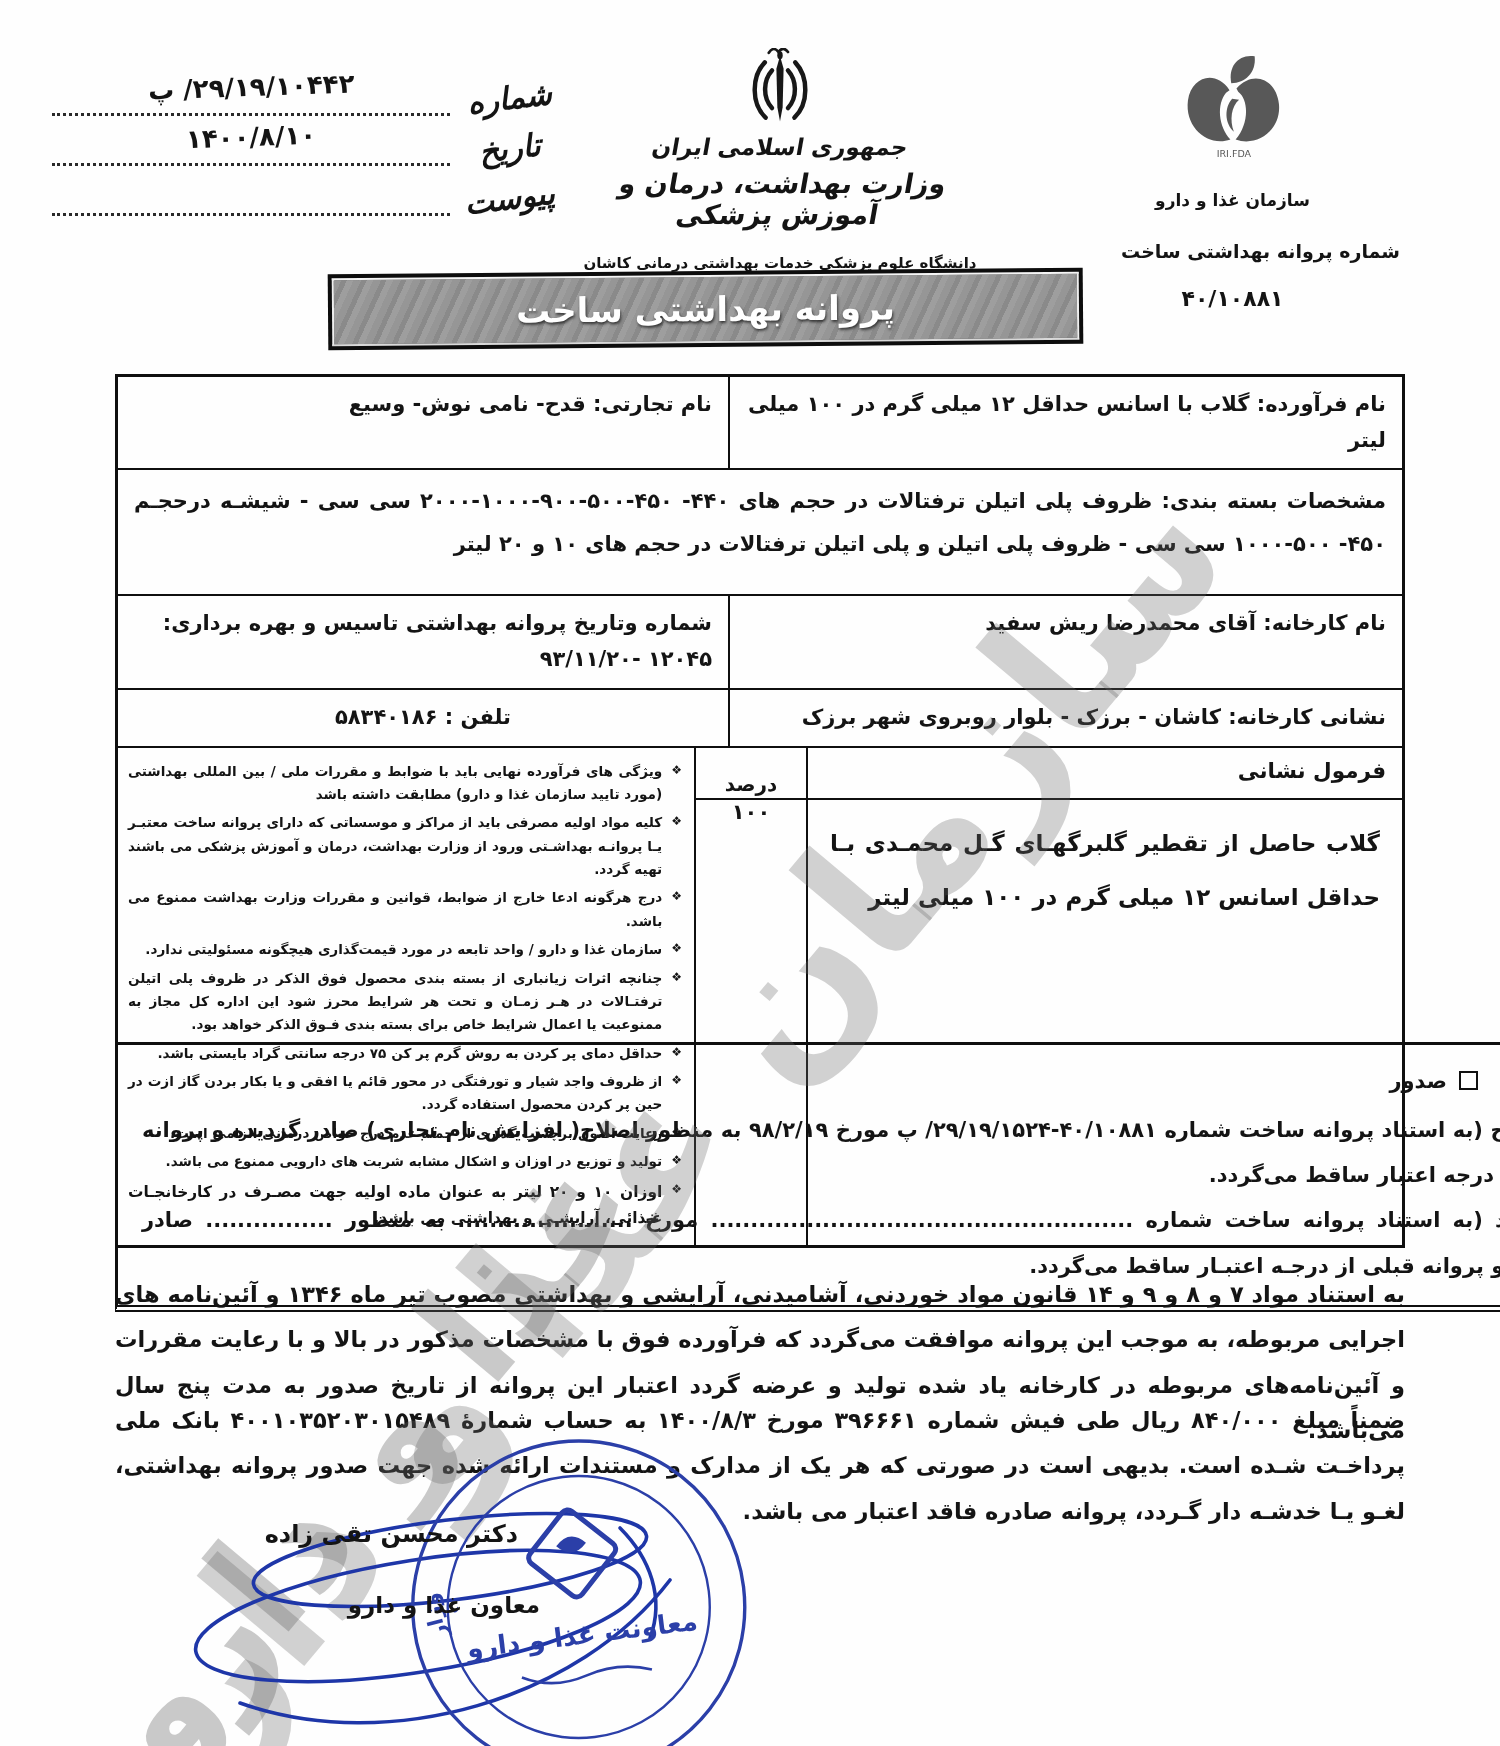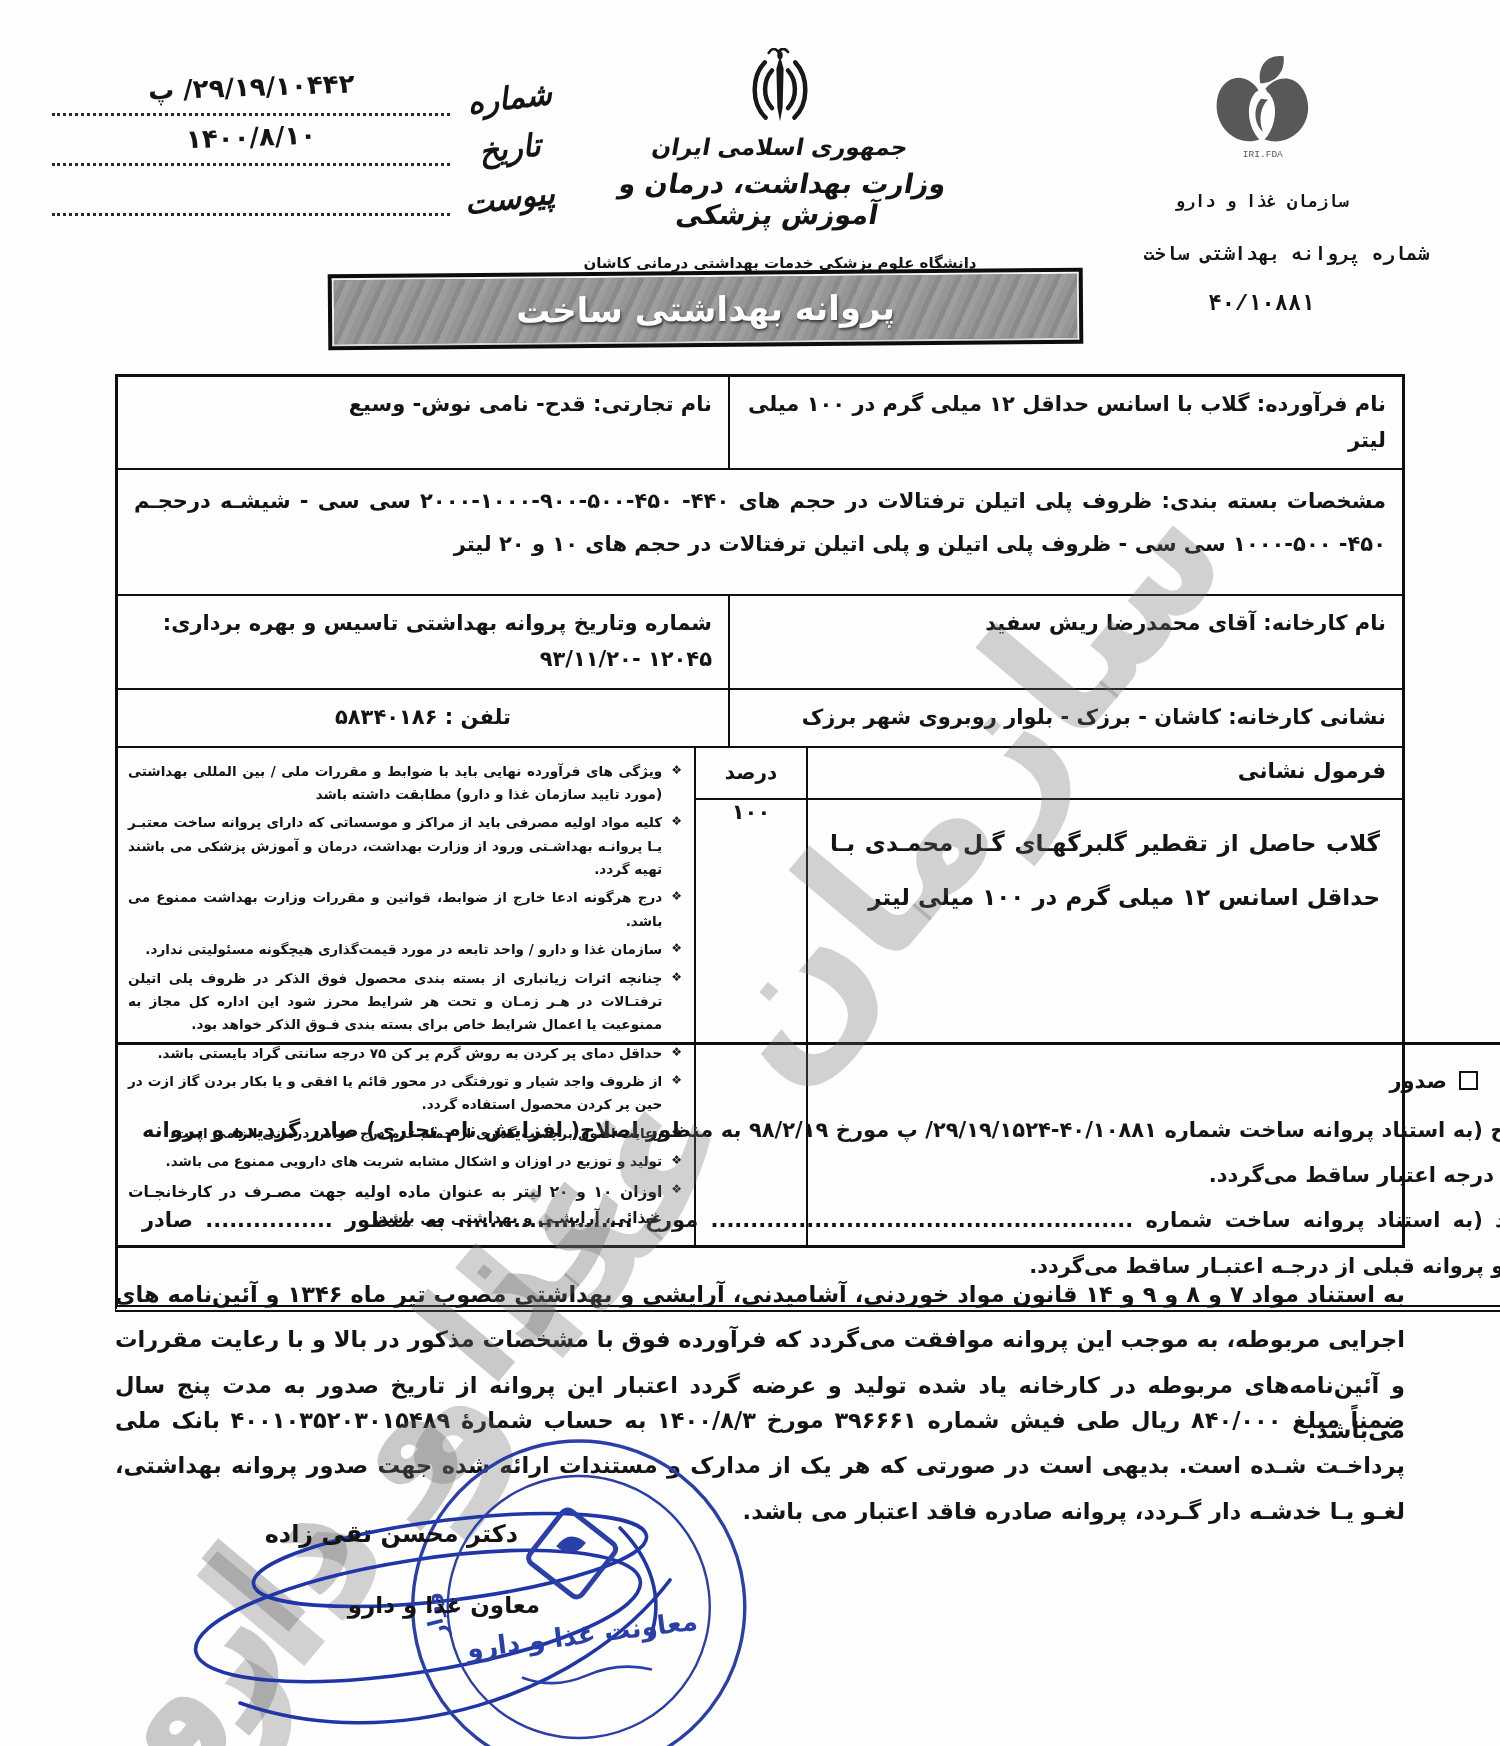--- a/index.html
+++ b/index.html
@@ -16,21 +16,21 @@
                font-weight:bold; font-size:26px; padding-bottom:1px; }
   .meta-line span { display:inline-block; transform:rotate(-2deg); }
 
   
   .center-head { position:absolute; top:48px; left:565px; width:430px; text-align:center; z-index:2; }
   .h-republic { font-size:23px; font-weight:bold; transform:skewX(-10deg); margin-top:2px; }
   .h-ministry { font-size:27px; font-weight:bold; transform:skewX(-10deg); margin-top:8px; }
   .h-univ     { font-size:15px; font-weight:bold; margin-top:24px; }
 
   
-  .right-head { position:absolute; top:52px; right:71px; width:335px; z-index:2;font-family:Liberation Mono, monospace; }
+  .right-head { position:absolute; top:52px; right:100px; width:335px; z-index:2; }
   .fda-logo-wrap { text-align:center; }
   .fda-org { font-size:17px; font-weight:bold; margin-top:4px; text-align:center; }
   .lic-label { font-size:19px; font-weight:bold; margin-top:30px; text-align:right; }
   .lic-no { font-size:22px; font-weight:bold; margin-top:24px; text-align:center; }
 
   
   .banner { position:absolute; top:271px; left:328px; width:755px; height:76px; background:#0d0d0d;
             padding:4px; transform:rotate(-0.5deg); z-index:2; }
   .banner-in { height:100%; border:2px solid #eeeeee; display:flex; align-items:center; justify-content:center;
                background:repeating-linear-gradient(115deg,#969696 0 7px,#8a8a8a 7px 12px,#9e9e9e 12px 18px);
@@ -46,21 +46,21 @@
   .cell-grow { flex:1; }
   .cell-left { width:612px; border-right:2.5px solid #0f0f0f; }
   .packaging { text-align:justify; line-height:2.05; padding:10px 16px 28px; }
   .phone-cell { text-align:center; }
 
   
   .row-formula { min-height:412px; align-items:stretch; }
   .formula-area { width:706px; display:grid; grid-template-columns:1fr 112px; grid-template-rows:52px 1fr; }
   .f-title { padding:10px 16px; font-size:21.5px; font-weight:bold; border-bottom:2.5px solid #0f0f0f; }
   .f-ph { border-bottom:2.5px solid #0f0f0f; border-right:2.5px solid #0f0f0f; text-align:center;
-          font-size:20px; font-weight:bold; padding-top:12px; }
+          font-size:20px; font-weight:bold; padding-top:24px; }
   .f-body { padding:16px 22px; font-size:23px; font-weight:bold; line-height:2.35; text-align:justify; }
   .f-pv { border-right:2.5px solid #0f0f0f; text-align:center; font-size:21px; font-weight:bold; }
   .notes-area { flex:1; border-right:2.5px solid #0f0f0f; padding:12px 12px 8px 10px; }
   .note { display:flex; gap:9px; font-size:13.6px; font-weight:bold; line-height:1.72;
           text-align:justify; margin-bottom:5px; }
   .note .b { font-size:12px; line-height:1; margin-top:4px; flex:0 0 auto; }
   .note.big { font-size:15.4px; }
 
   
   .issue-box { position:absolute; top:1042px; left:115px; width:1492px; border:3px solid #0f0f0f;

